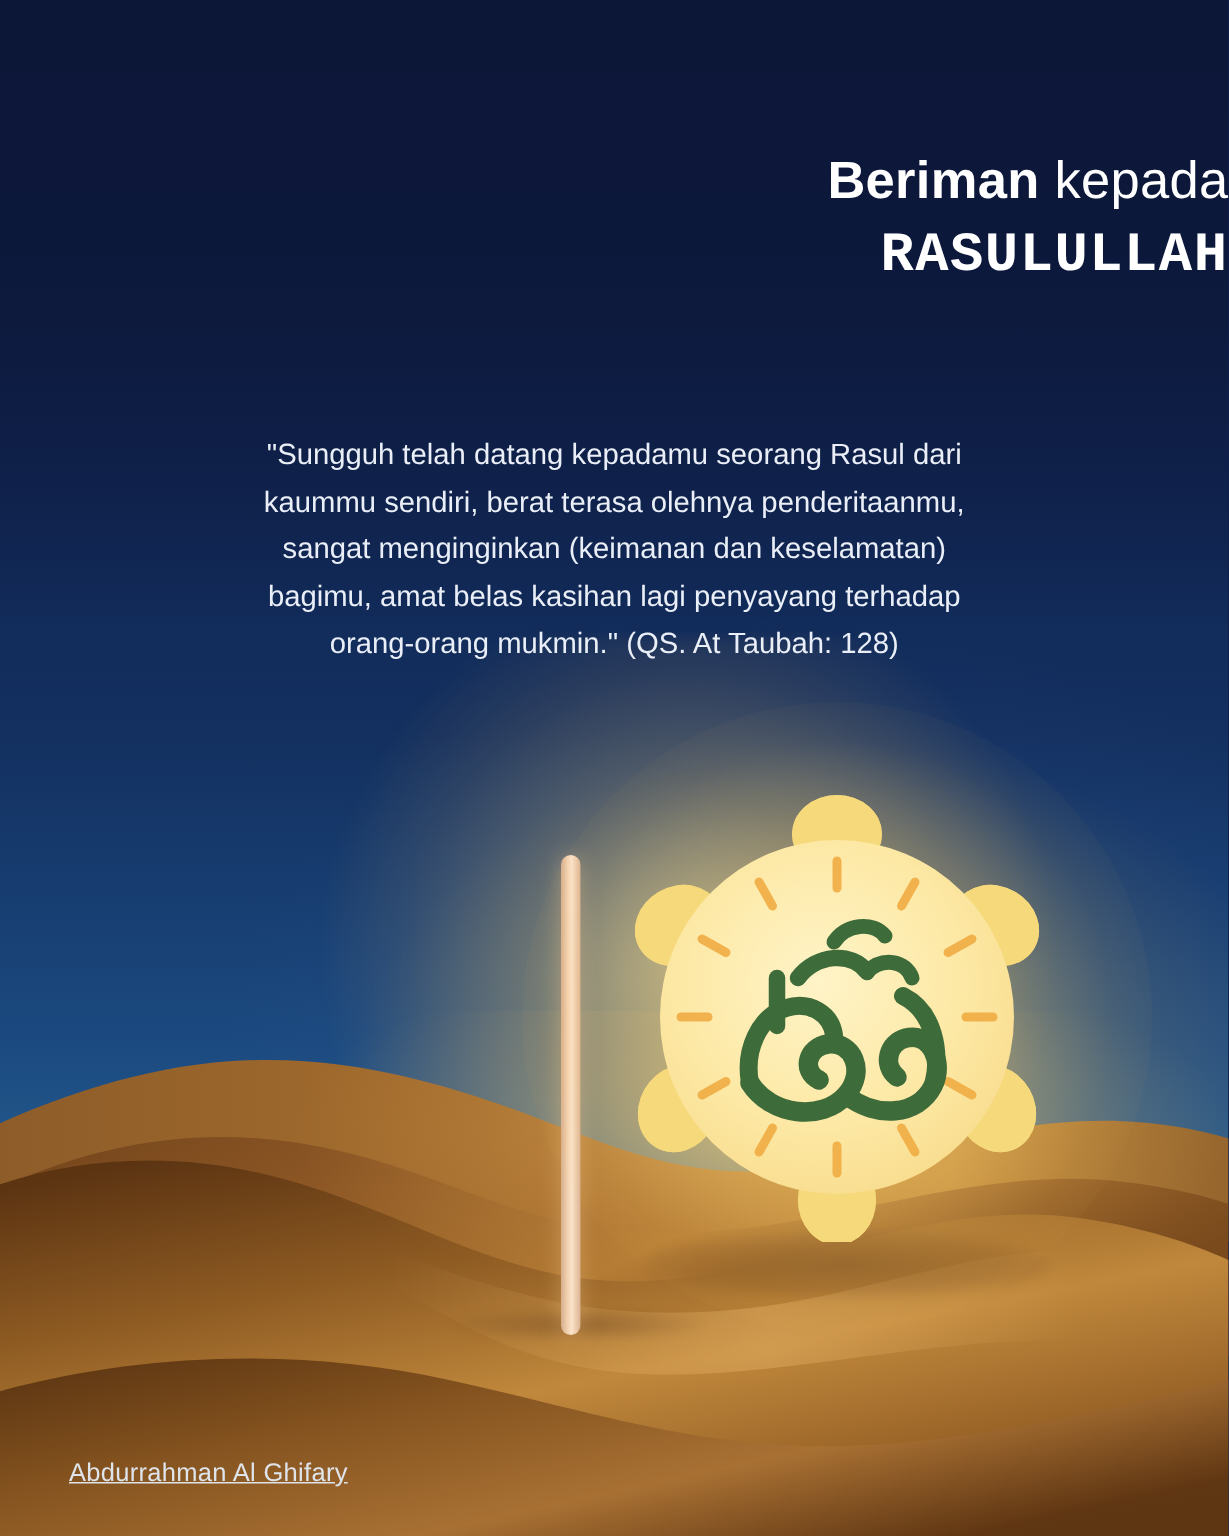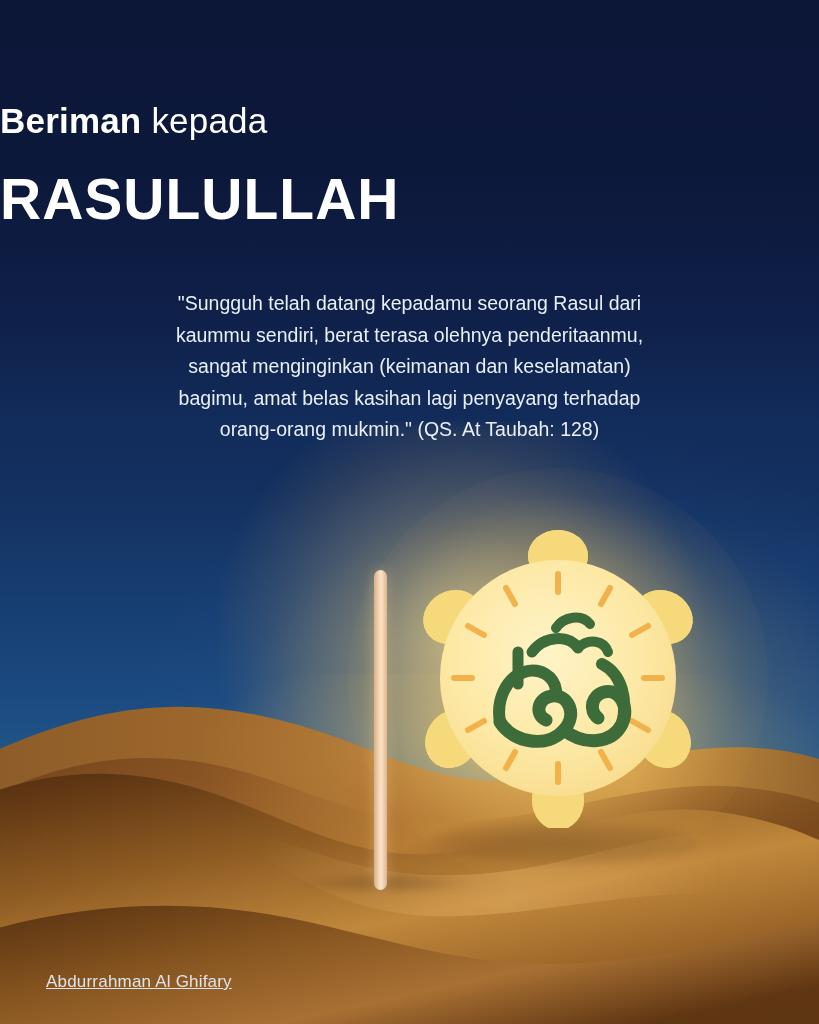--- a/index.html
+++ b/index.html
@@ -63,38 +63,39 @@
     height: 260px;
     background: radial-gradient(ellipse 420px 150px at 62% 30%, rgba(255,214,130,0.30) 0%, rgba(255,200,110,0.10) 45%, rgba(0,0,0,0) 75%);
     pointer-events: none;
   }
 
   
   .headline {
     position: absolute;
     left: 0; right: 0;
     top: 100px;
-    text-align: left;
+    text-align: right;
     color: #ffffff;
   }
   .headline .line1 {
     font-size: 35px;
     font-weight: 400;
     letter-spacing: 0.2px;
     line-height: 1.2;
   }
   .headline .line1 b {
     font-weight: 700;
   }
   .headline .line2 {
-    margin-top: 28px;
-    font-size: 57px;
+    margin-top: 10px;
+    font-size: 37px;
     font-weight: 700;
     letter-spacing: 1px;
     line-height: 1.05;
+    font-family: Liberation Mono, monospace;
   }
 
   .quote {
     position: absolute;
     left: 50%;
     top: 288px;
     transform: translateX(-50%);
     width: 486px;
     text-align: center;
     color: #e9eef7;

